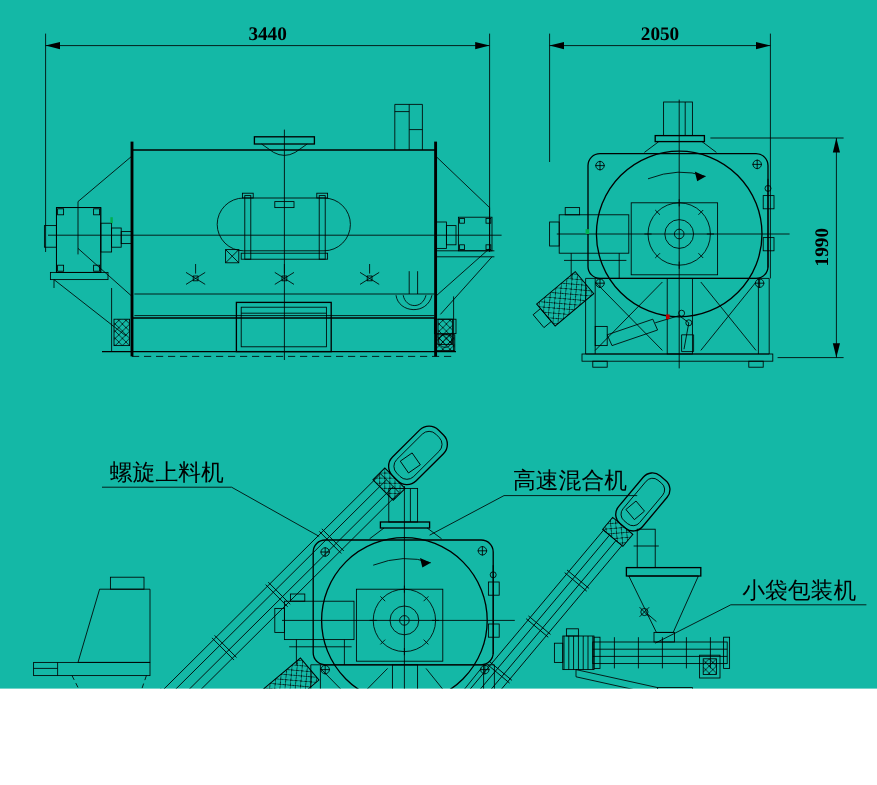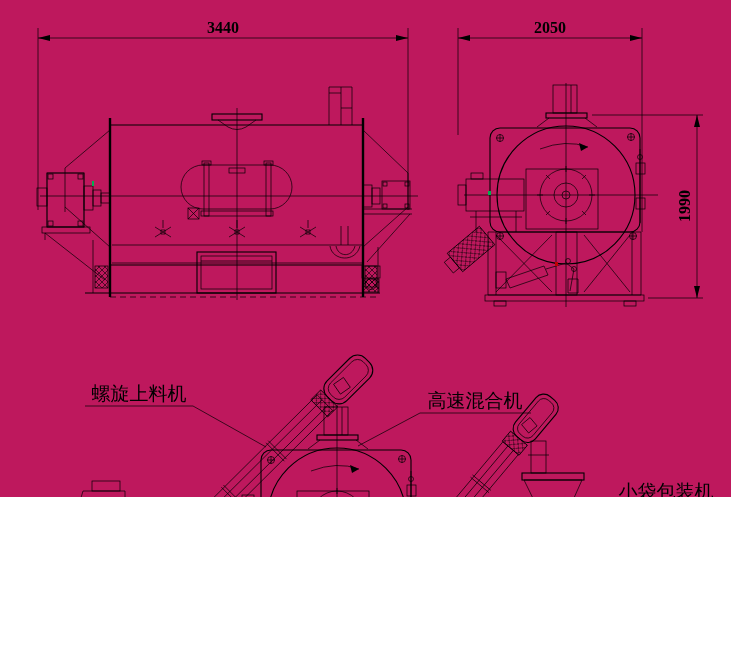--- a/index.html
+++ b/index.html
@@ -1,16 +1,16 @@
 <!DOCTYPE html>
 <html><head>
 <meta charset="utf-8">
 <style>
   html,body{margin:0;padding:0;background:#ffffff;}
-  .canvas{position:relative;width:731px;height:497px;background:#be185d;overflow:hidden;
+  .canvas{position:relative;width:731px;height:574px;background:#14b8a6;overflow:hidden;
           font-family:"Liberation Sans",sans-serif;}
   svg{display:block;}
   text{fill:#000;}
   .dim-text{font-family:"Liberation Serif","DejaVu Serif",serif;font-size:16px;font-weight:bold;}
   .cjk-label{font-family:"DejaVu Sans","Liberation Sans",sans-serif;font-size:19px;}
   .thin{stroke:#000;stroke-width:.7;fill:none;}
   .med{stroke:#000;stroke-width:1.1;fill:none;}
   .thick{stroke:#000;stroke-width:2.4;fill:none;}
   .fillb{fill:#000;stroke:none;}
 </style>

